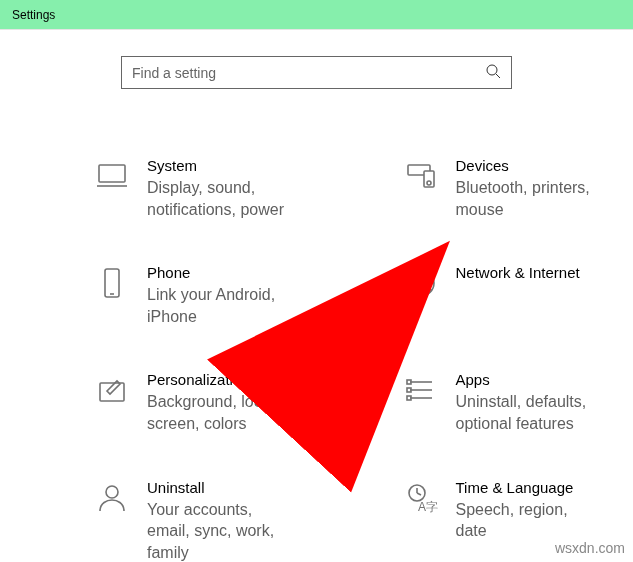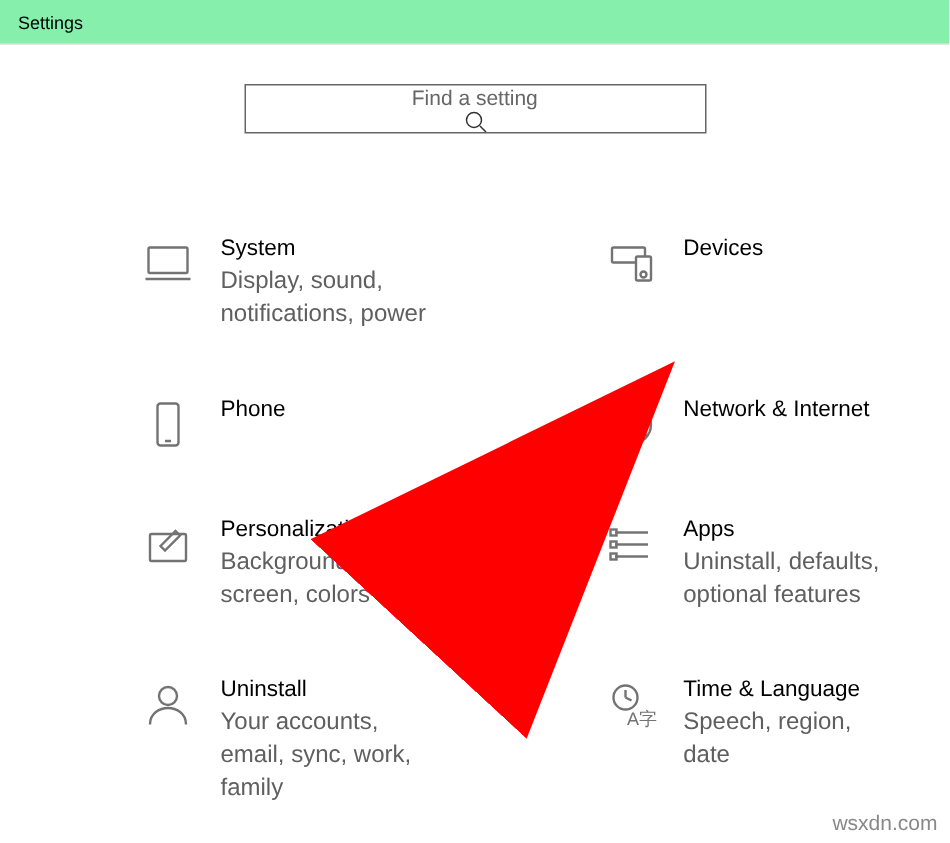--- a/index.html
+++ b/index.html
@@ -23,30 +23,29 @@
   }
   .content {
     position: relative;
     padding-top: 26px;
   }
   .search-wrap {
     display: flex;
     justify-content: center;
   }
   .search {
-    width: 308px;
+    width: 391px;
     height: 33px;
     border: 1px solid #666;
     display: flex;
     align-items: center;
     padding: 0 10px;
     font-size: 14px;
     color: #666;
     justify-content: space-between;
-    flex-direction: column;
   }
   .search .ph { flex: 1; }
   .grid {
     display: grid;
     grid-template-columns: 1fr 1fr;
     column-gap: 10px;
     row-gap: 50px;
     padding: 68px 30px 0 30px;
     gap: 44px;
   }
@@ -128,32 +127,34 @@
     <div class="tile">
       <span class="icon">
         <svg viewBox="0 0 34 34" fill="none" stroke="currentColor" stroke-width="1.6">
           <rect x="4" y="6" width="22" height="10" rx="1"></rect>
           <rect x="20" y="12" width="10" height="16" rx="1" fill="#fff"></rect>
           <circle cx="25" cy="24" r="2"></circle>
         </svg>
       </span>
       <div class="text">
         <div class="title">Devices</div>
+        <div class="desc">Bluetooth, printers, mouse</div>
       </div>
     </div>
 
     <div class="tile">
       <span class="icon">
         <svg viewBox="0 0 34 34" fill="none" stroke="currentColor" stroke-width="1.6">
           <rect x="10" y="3" width="14" height="28" rx="2"></rect>
           <line x1="15" y1="28" x2="19" y2="28"></line>
         </svg>
       </span>
       <div class="text">
         <div class="title">Phone</div>
+        <div class="desc">Link your Android, iPhone</div>
       </div>
     </div>
 
     <div class="tile">
       <span class="icon">
         <svg viewBox="0 0 34 34" fill="none" stroke="currentColor" stroke-width="1.6">
           <circle cx="17" cy="17" r="13"></circle>
           <ellipse cx="17" cy="17" rx="5" ry="13"></ellipse>
           <line x1="4" y1="17" x2="30" y2="17"></line>
           <line x1="6" y1="10" x2="28" y2="10"></line>

